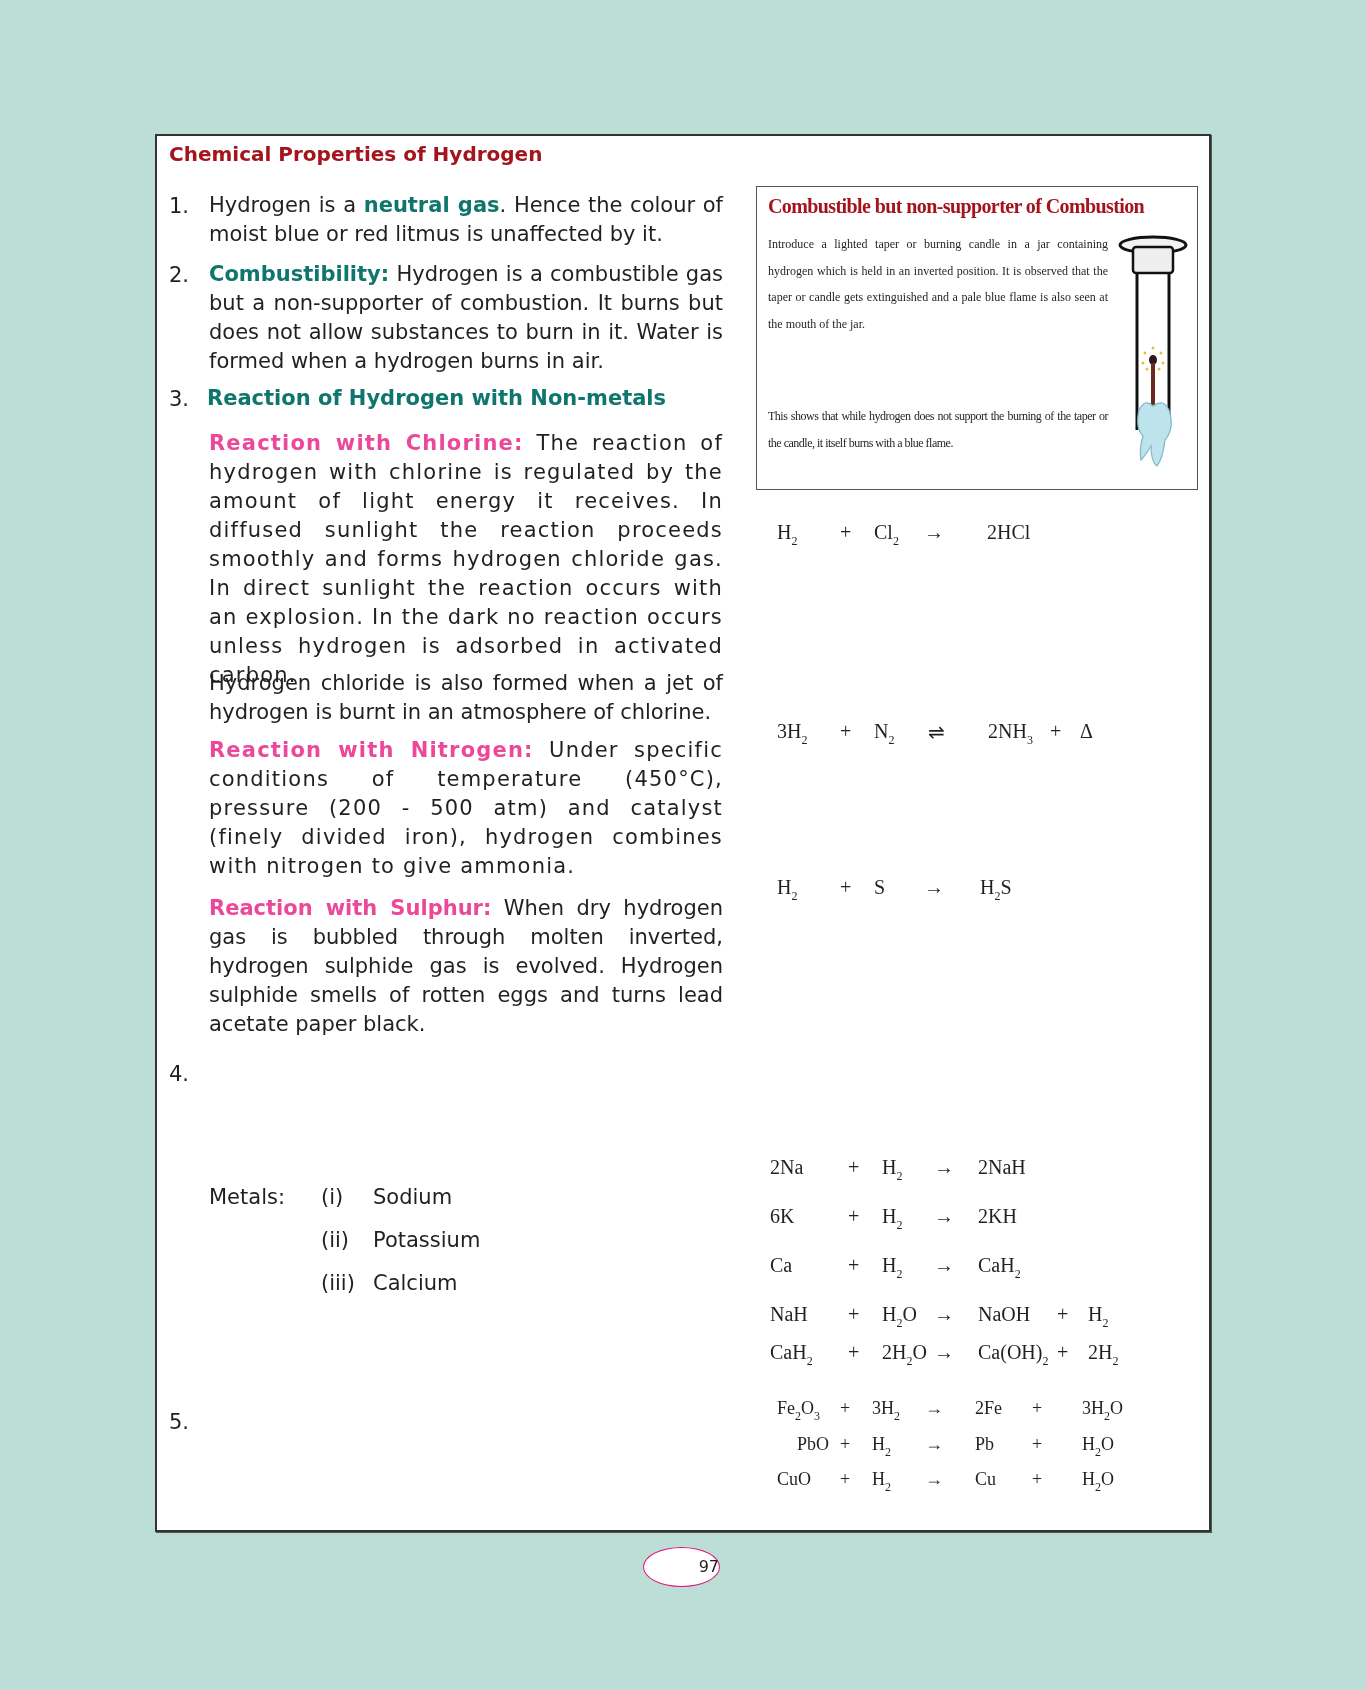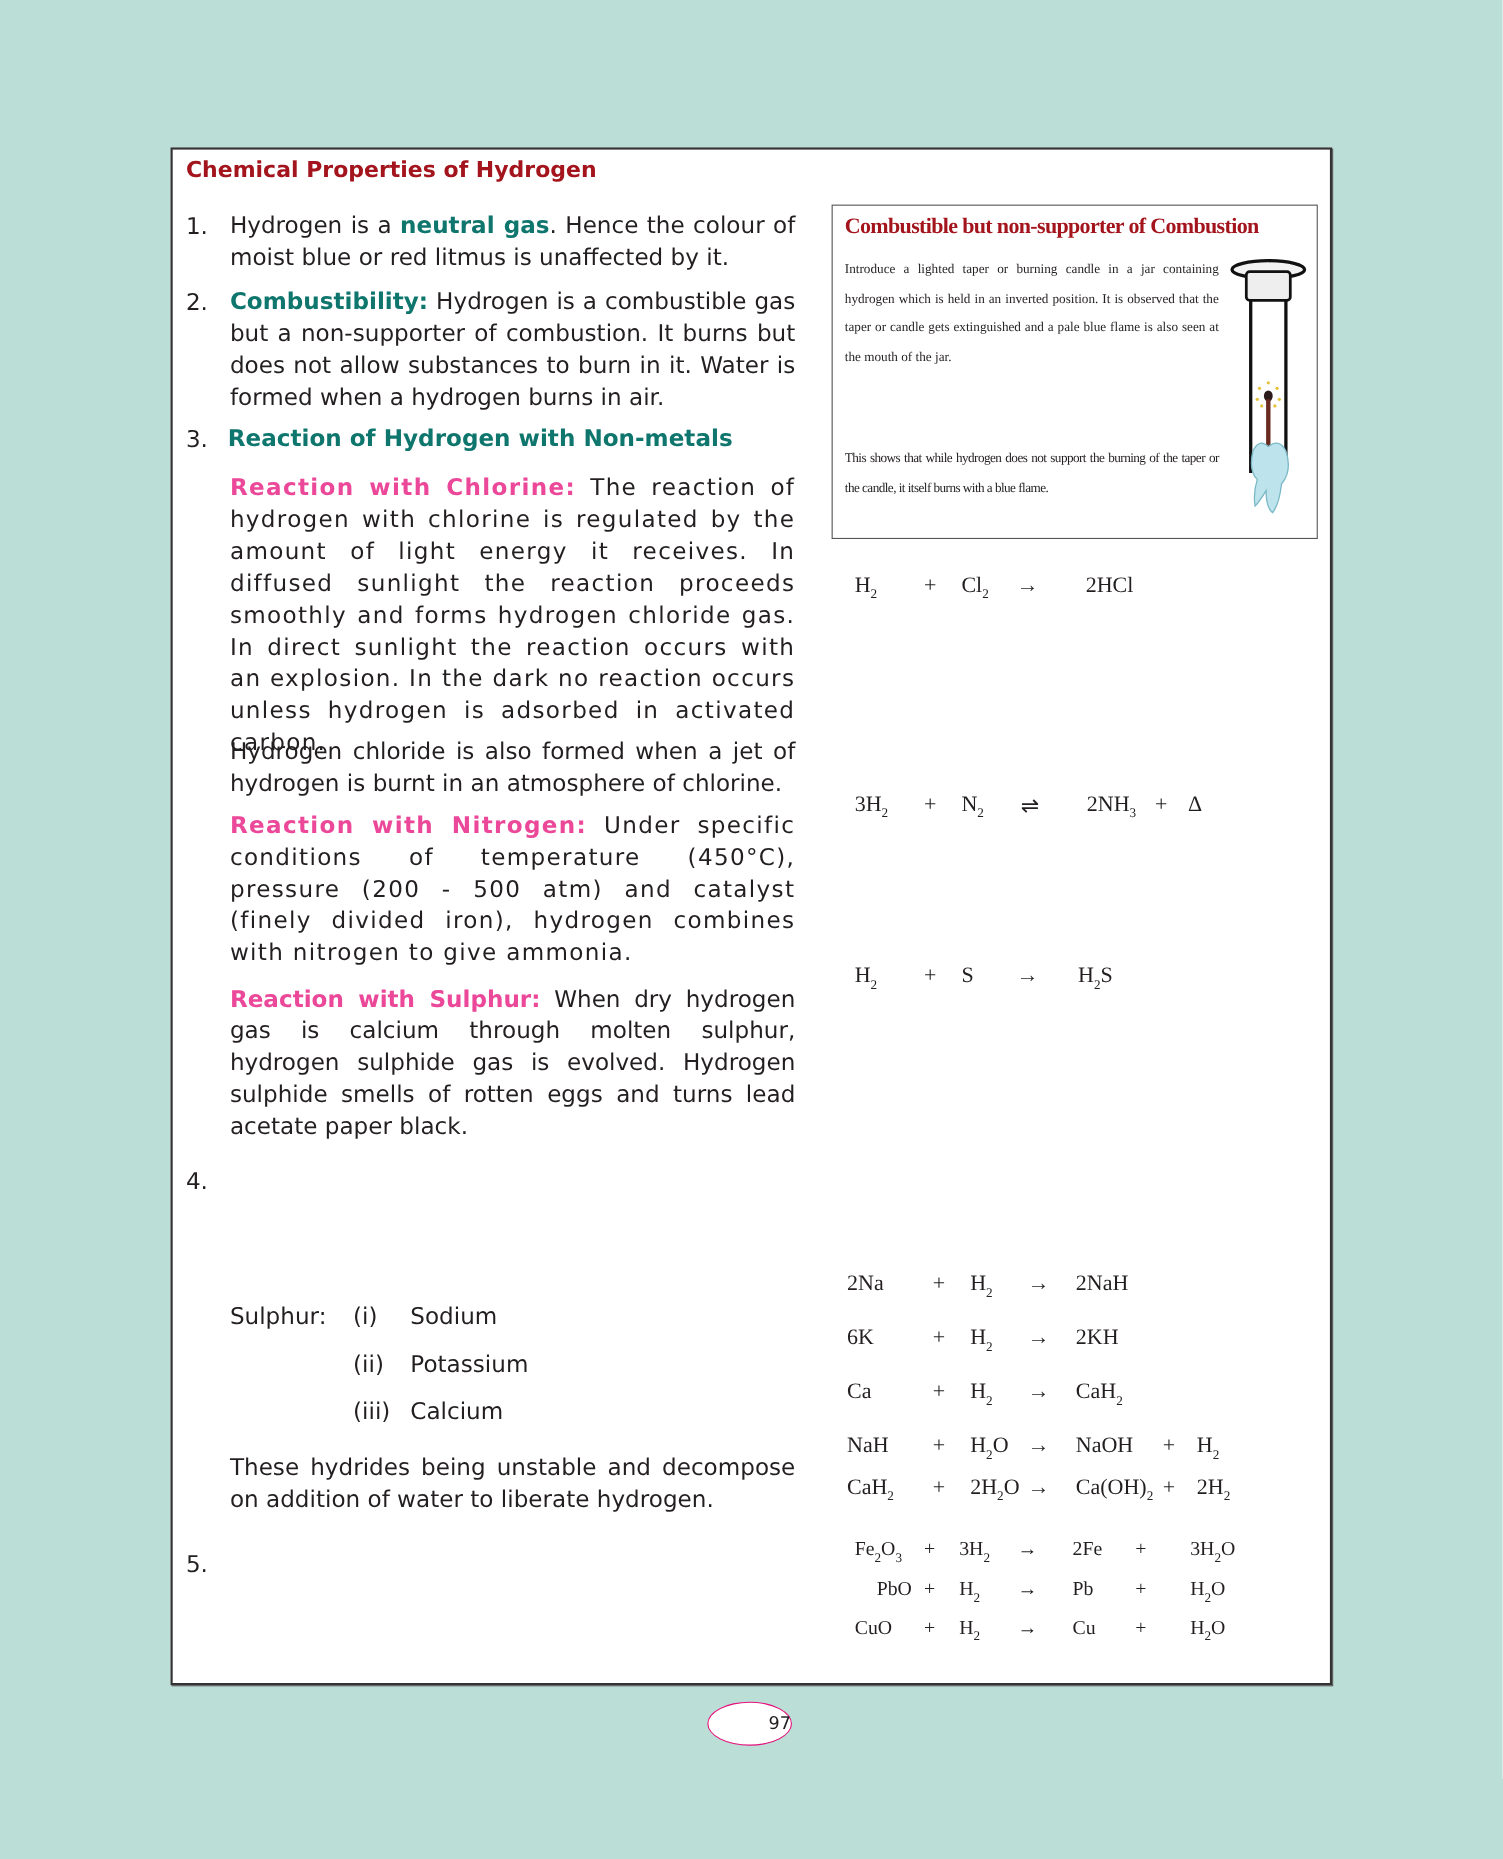--- a/index.html
+++ b/index.html
@@ -40,33 +40,32 @@
 
   <div class="num sans" style="top:127px">2.</div>
   <div class="para sans" style="top:124px"><span class="red">Combustibility:</span><span> Hydrogen is a </span><span class="b">combustible gas</span><span> but a </span><span class="b">non-supporter of combustion</span><span>. It burns but does not allow substances to burn in it. Water is formed when a hydrogen burns in air.</span></div>
 
   <div class="num sans" style="top:251px">3.</div>
   <div class="sans red" style="position:absolute;left:50px;top:250px;font-size:21px">Reaction of Hydrogen with Non-metals</div>
 
   <div class="para sans wide-sp" style="top:293px"><span class="pink">Reaction with Chlorine:</span><span> The reaction of hydrogen with chlorine is regulated by the amount of light energy it receives.  In </span><span class="b">diffused sunlight</span><span>  the reaction proceeds </span><span class="b">smoothly</span><span> and forms </span><span class="b">hydrogen chloride gas</span><span>. In </span><span class="b">direct sunlight</span><span> the reaction occurs with an explosion. In the </span><span class="b">dark</span><span> no reaction occurs unless hydrogen is adsorbed in activated carbon.</span></div>
   <div class="para sans" style="top:533px">Hydrogen chloride is also formed when a jet of hydrogen is burnt in an atmosphere of chlorine.</div>
   <div class="para sans wide-sp" style="top:600px"><span class="pink">Reaction with Nitrogen:</span><span> Under specific conditions of temperature (450°C), pressure (200 - 500 atm) and catalyst (finely divided iron), hydrogen combines with nitrogen to give ammonia.</span></div>
-  <div class="para sans" style="top:758px"><span class="pink">Reaction with Sulphur:</span><span> When dry hydrogen gas is calcium through molten sulphur, hydrogen sulphide gas is evolved. Hydrogen sulphide smells of </span><span class="b">rotten eggs</span><span> and turns </span><span class="b">lead acetate paper black</span><span>.</span></div>
+  <div class="para sans" style="top:758px"><span class="pink">Reaction with Sulphur:</span><span> When dry hydrogen gas is bubbled through molten inverted, hydrogen sulphide gas is evolved. Hydrogen sulphide smells of </span><span class="b">rotten eggs</span><span> and turns </span><span class="b">lead acetate paper black</span><span>.</span></div>
 
   <div class="num sans" style="top:926px">4.</div>
 
-  <div class="sub sans" style="top:1047px">Sulphur:</div>
+  <div class="sub sans" style="top:1047px">Metals:</div>
   <div class="sub sans" style="top:1047px;left:164px">(i)</div>
   <div class="sub sans" style="top:1047px;left:216px">Sodium</div>
   <div class="sub sans" style="top:1090px;left:164px">(ii)</div>
   <div class="sub sans" style="top:1090px;left:216px">Potassium</div>
   <div class="sub sans" style="top:1133px;left:164px">(iii)</div>
   <div class="sub sans" style="top:1133px;left:216px">Calcium</div>
 
-  <div class="para sans" style="top:1184px"><span>These hydrides being </span><span class="b">unstable</span><span> and decompose on addition of water to liberate hydrogen.</span></div>
 
   <div class="num sans" style="top:1274px">5.</div>
 
   <div class="box">
     <div class="box-title">Combustible but non-supporter of Combustion</div>
     <div class="box-text" style="top:44px"><span>Introduce a lighted taper or burning candle in a jar containing hydrogen which is held in an inverted position. It is observed that the taper or candle gets </span><span class="b">extinguished</span><span> and a </span><span class="b">pale blue flame</span><span> is also seen at the mouth of the jar.</span></div>
     <div class="box-text" style="top:216px;letter-spacing:-0.5px">This shows that while hydrogen does not support the burning of the taper or the candle, it itself burns with a blue flame.</div>
     <svg class="jar" viewBox="0 0 72 250">
       <ellipse cx="36" cy="10" rx="33" ry="8" fill="#f2f2f2" stroke="#111" stroke-width="3"></ellipse>
       <rect x="16" y="12" width="40" height="26" rx="3" fill="#eee" stroke="#111" stroke-width="2.5"></rect>

